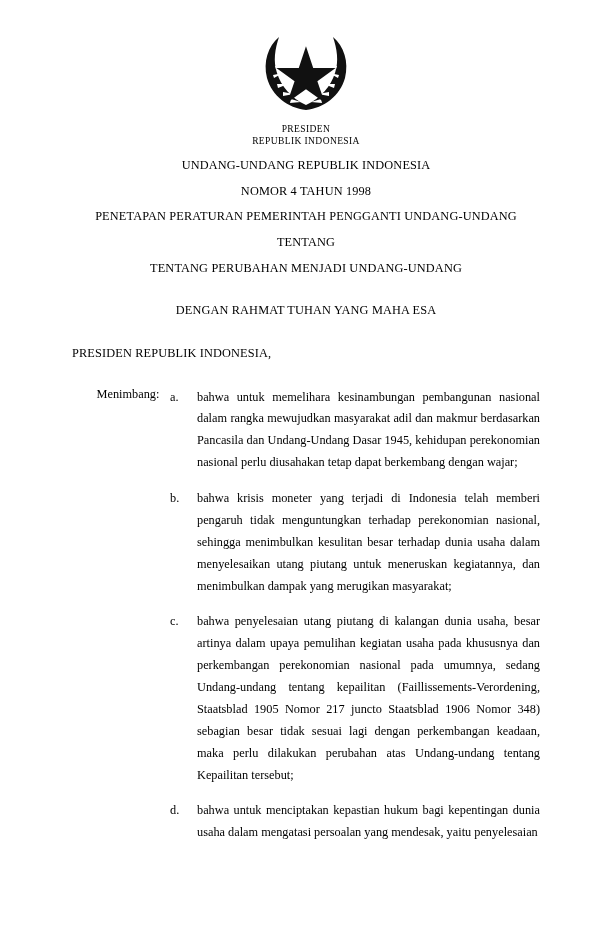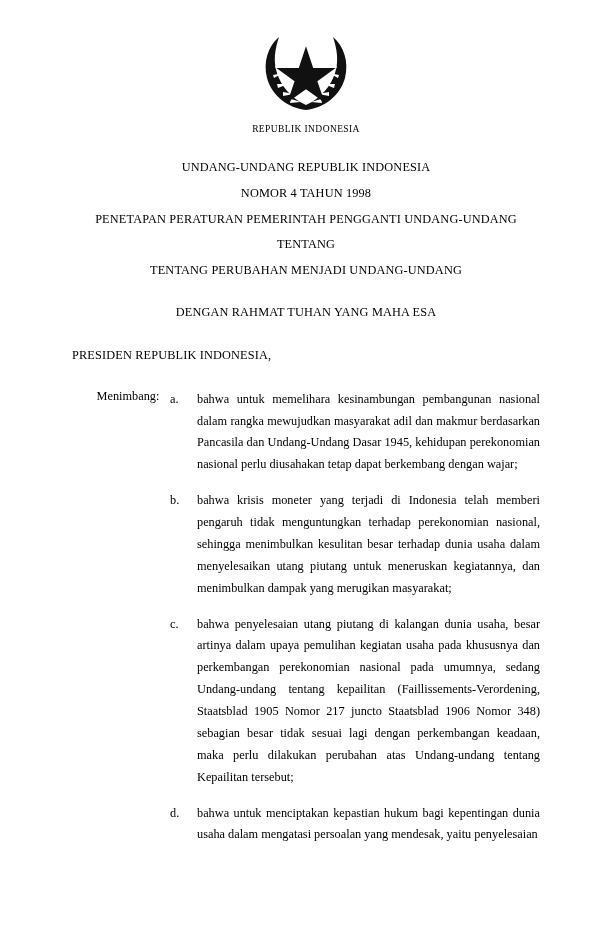--- a/index.html
+++ b/index.html
@@ -30,21 +30,21 @@
     line-height: 0;
   }
   .emblem-caption {
     margin-top: 6px;
     font-size: 9.5px;
     letter-spacing: 0.4px;
     line-height: 1.25;
     text-align: center;
   }
   .title-block {
-    margin-top: 24px;
+    margin-top: 10px;
     text-align: center;
   }
   .title-line {
     font-size: 12.3px;
     letter-spacing: 0.15px;
     margin-bottom: 10.5px;
     line-height: 1.25;
   }
   .title-line.last {
     margin-bottom: 0;
@@ -137,20 +137,21 @@
           <path d="M69 21 l-10 -5 9 8 z"></path>
           <path d="M75 56 l-11 0 10 4 z"></path>
           <path d="M69 64 l-11 2 11 2 z"></path>
           <path d="M61 71 l-10 3 11 1 z"></path>
         </g>
 
         <path d="M46 16 L55.5 44.5 L85 44.5 L61 62 L70.5 90 L46 72.5 L21.5 90 L31 62 L7 44.5 L36.5 44.5 Z" fill="#111111" transform="scale(0.76) translate(14.5,8)"></path>
       </svg>
     </span>
     <div class="emblem-caption">
+      <div>PRESIDEN</div>
       <div>REPUBLIK INDONESIA</div>
     </div>
   </div>
 
   <div class="title-block">
     <div class="title-line">UNDANG-UNDANG REPUBLIK INDONESIA</div>
     <div class="title-line">NOMOR 4 TAHUN 1998</div>
     <div class="title-line">PENETAPAN PERATURAN PEMERINTAH PENGGANTI UNDANG-UNDANG</div>
     <div class="title-line">TENTANG</div>
     <div class="title-line last">TENTANG PERUBAHAN MENJADI UNDANG-UNDANG</div>

